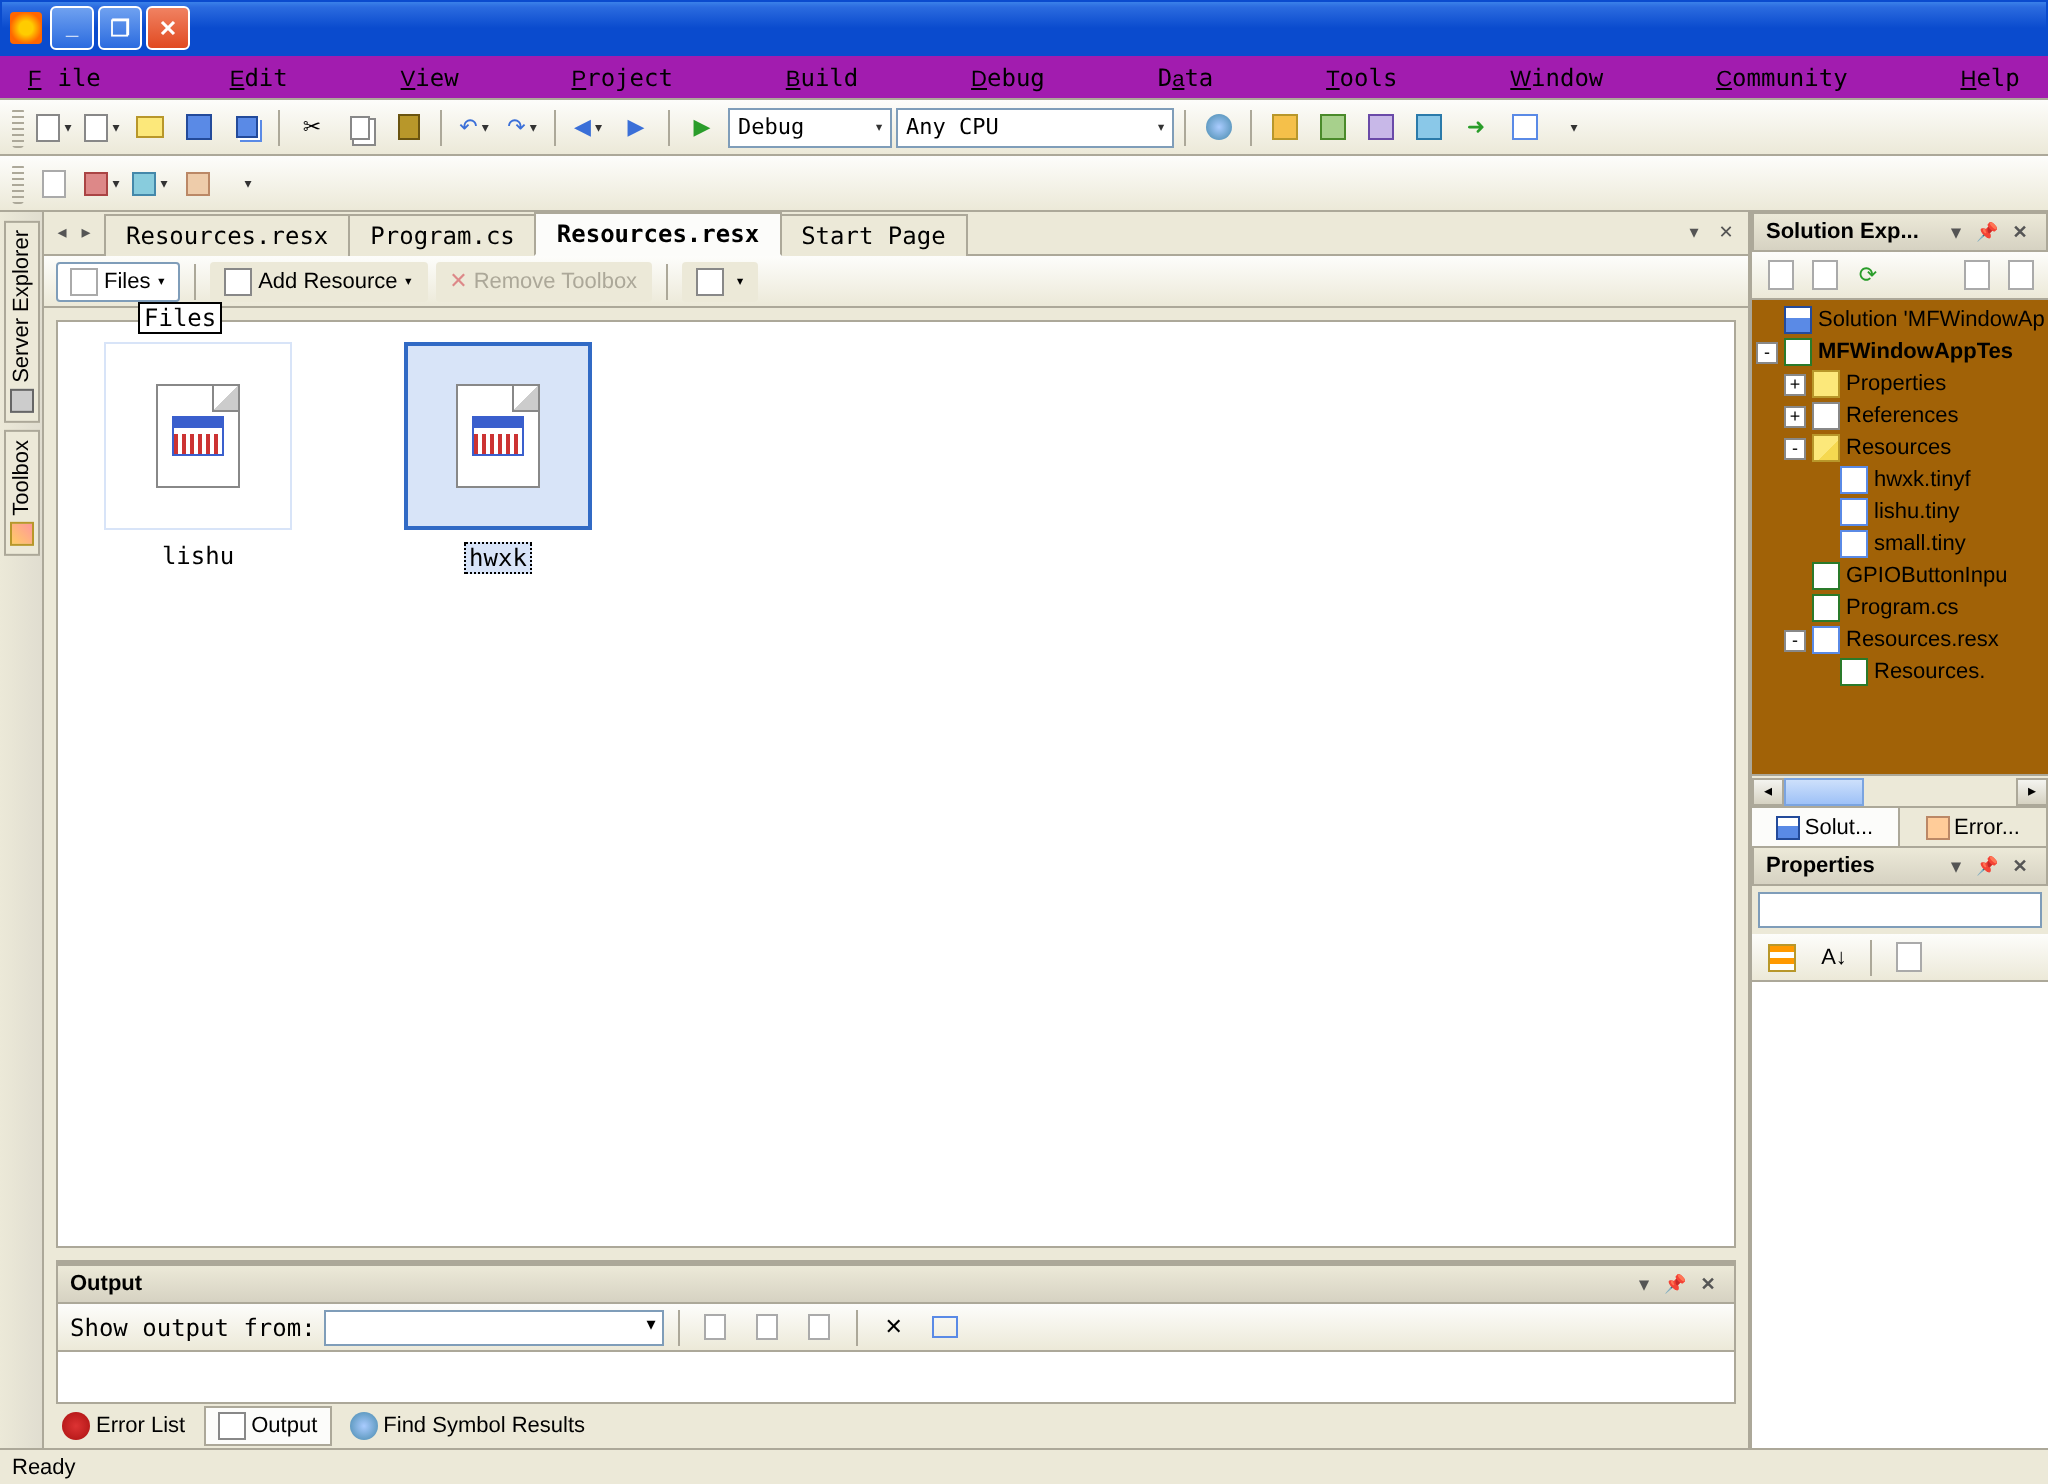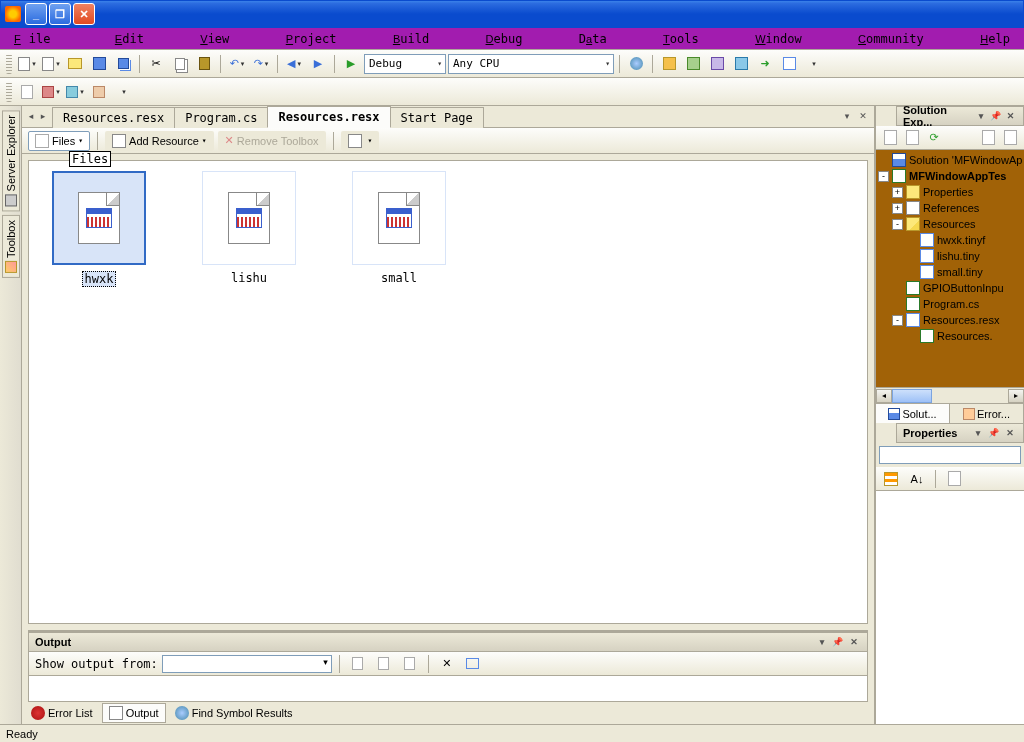--- a/index.html
+++ b/index.html
@@ -73,21 +73,21 @@
 .outtoolbar .combo { width: 170px; height: 18px; border: 1px solid #7f9db9; background: #fff; position: relative; }
 .outtoolbar .combo::after { content: "▾"; position: absolute; right: 3px; top: 1px; font-size: 9px; }
 .outbody { height: 26px; background: #fff; border: 1px solid #aca899; border-top: none; }
 .bottomtabs { height: 22px; display: flex; align-items: center; padding: 0 2px; gap: 2px; }
 .btab { padding: 2px 6px; font-family: monospace; font-size: 11px; display: flex; align-items: center; gap: 3px; border: 1px solid transparent; }
 .btab.active { border: 1px solid #aca899; background: #fcfcfa; }
 .btab .bicon { width: 14px; height: 14px; display: inline-block; }
 
 
 .rightdock { width: 150px; background: #ece9d8; border-left: 2px solid #aca899; display: flex; flex-direction: column; }
-.rightdock .panelhdr { font-size: 11px; margin-left: 20px; }
+.rightdock .panelhdr { font-size: 11px; }
 .setoolbar { height: 24px; background: linear-gradient(to bottom, #fdfdfb, #ece9d8); display: flex; align-items: center; padding: 0 4px; gap: 2px; border-bottom: 1px solid #aca899; }
 .setoolbar .sbtn { width: 20px; height: 20px; border: 1px solid transparent; display: flex; align-items: center; justify-content: center; }
 .tree { flex: 1; background: #a16207; overflow: hidden; font-family: monospace; font-size: 12px; padding: 2px 0; white-space: nowrap; }
 .trow { display: flex; align-items: center; height: 16px; padding-left: 2px; }
 .trow .exp { width: 11px; height: 11px; border: 1px solid #888; font-size: 9px; line-height: 9px; text-align: center; margin-right: 3px; background: #fff; flex-shrink: 0; }
 .trow .noexp { width: 11px; margin-right: 3px; flex-shrink: 0; }
 .trow .ticon { width: 14px; height: 14px; margin-right: 3px; flex-shrink: 0; display: inline-block; }
 .trow.bold .tlabel { font-weight: bold; }
 .trow .indent1 { width: 14px; flex-shrink: 0; }
 .trow .indent2 { width: 28px; flex-shrink: 0; }
@@ -170,21 +170,21 @@
     </div>
   <div class="tsep"></div>
   <div class="tbtn drop" style="color:#3a6fd8">↶</div>
   <div class="tbtn drop" style="color:#3a6fd8">↷</div>
   <div class="tsep"></div>
   <div class="tbtn drop" style="color:#3a6fd8">◀</div>
   <div class="tbtn" style="color:#3a6fd8">▶</div>
   <div class="tsep"></div>
   <div class="tbtn" style="color:#2a9d2a">▶</div>
   <div class="tcombo" style="width:82px">Debug</div>
-  <div class="tcombo" style="width:166px">Any CPU</div>
+  <div class="tcombo" style="width:139px">Any CPU</div>
   <div class="tsep"></div>
   <div class="tbtn">
       <span class="ic-find" style="width:13px;height:13px;display:inline-block"></span>
     </div>
   <div class="tsep"></div>
   <div class="tbtn">
       <span style="width:13px;height:13px;background:#f5c04a;border:1px solid #b8972a;display:inline-block"></span>
     </div>
   <div class="tbtn">
       <span style="width:13px;height:13px;background:#a7d08c;border:1px solid #4a8a2a;display:inline-block"></span>
@@ -260,43 +260,35 @@
         </div>
       <div class="tsep"></div>
       <div class="resbtn flat drop">
           <span class="ricon" style="background:#fff;border:1px solid #888"></span>
         </div>
     </div>
 
     <div class="rescontent">
       <div class="reslabel">Files</div>
       <div class="filegrid">
+        <div class="fileitem">
+          <div class="filethumb">
+              <div class="docicon">
+                <div class="innergrid"></div>
+              </div>
+            </div>
+          <div class="filename">lishu</div>
+        </div>
         <div class="fileitem sel">
           <div class="filethumb">
               <div class="docicon">
                 <div class="innergrid"></div>
               </div>
             </div>
           <div class="filename">hwxk</div>
-        </div>
-        <div class="fileitem">
-          <div class="filethumb">
-              <div class="docicon">
-                <div class="innergrid"></div>
-              </div>
-            </div>
-          <div class="filename">lishu</div>
-        </div>
-        <div class="fileitem">
-          <div class="filethumb">
-              <div class="docicon">
-                <div class="innergrid"></div>
-              </div>
-            </div>
-          <div class="filename">small</div>
         </div>
       </div>
     </div>
 
     <div class="outputpanel">
       <div class="panelhdr">
         <span>Output</span>
         <span class="spacer"></span>
         <span class="pbtn">▾</span>
         <span class="pbtn">📌</span>

